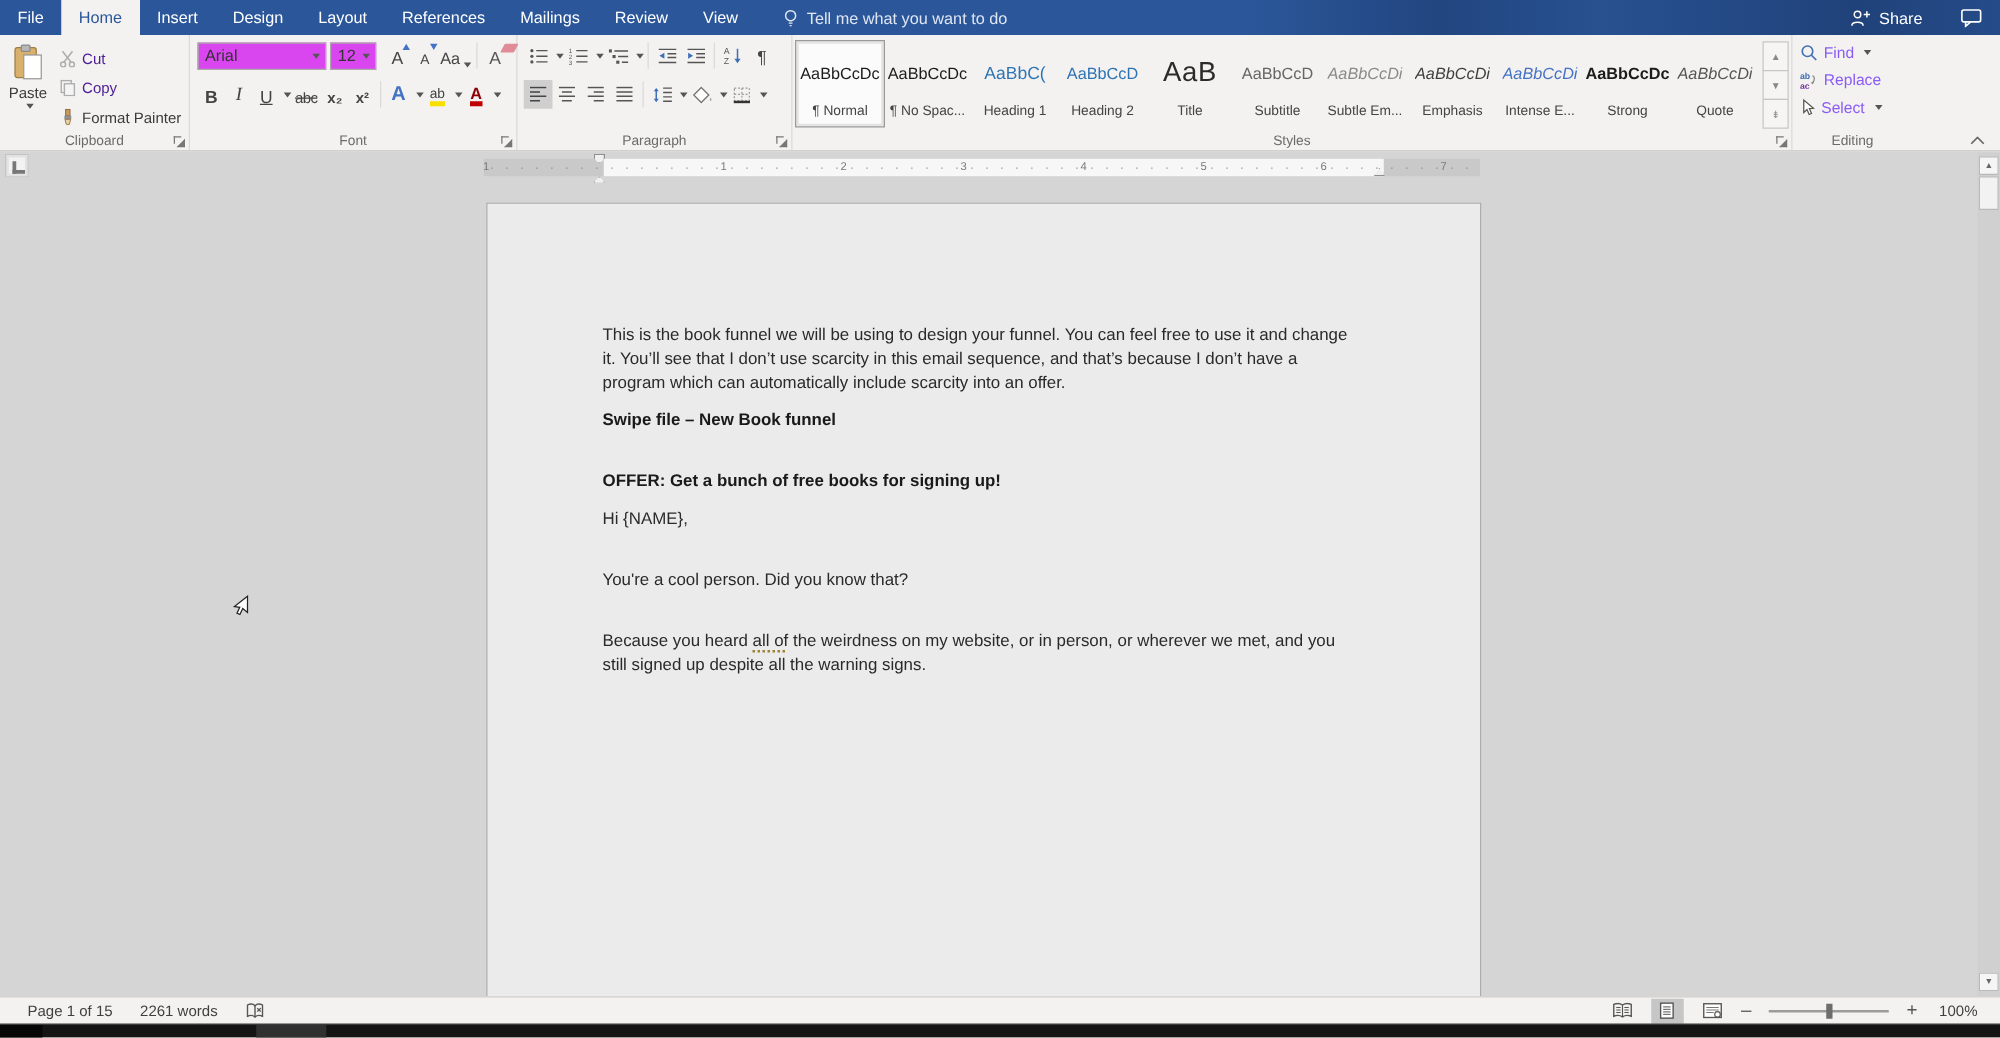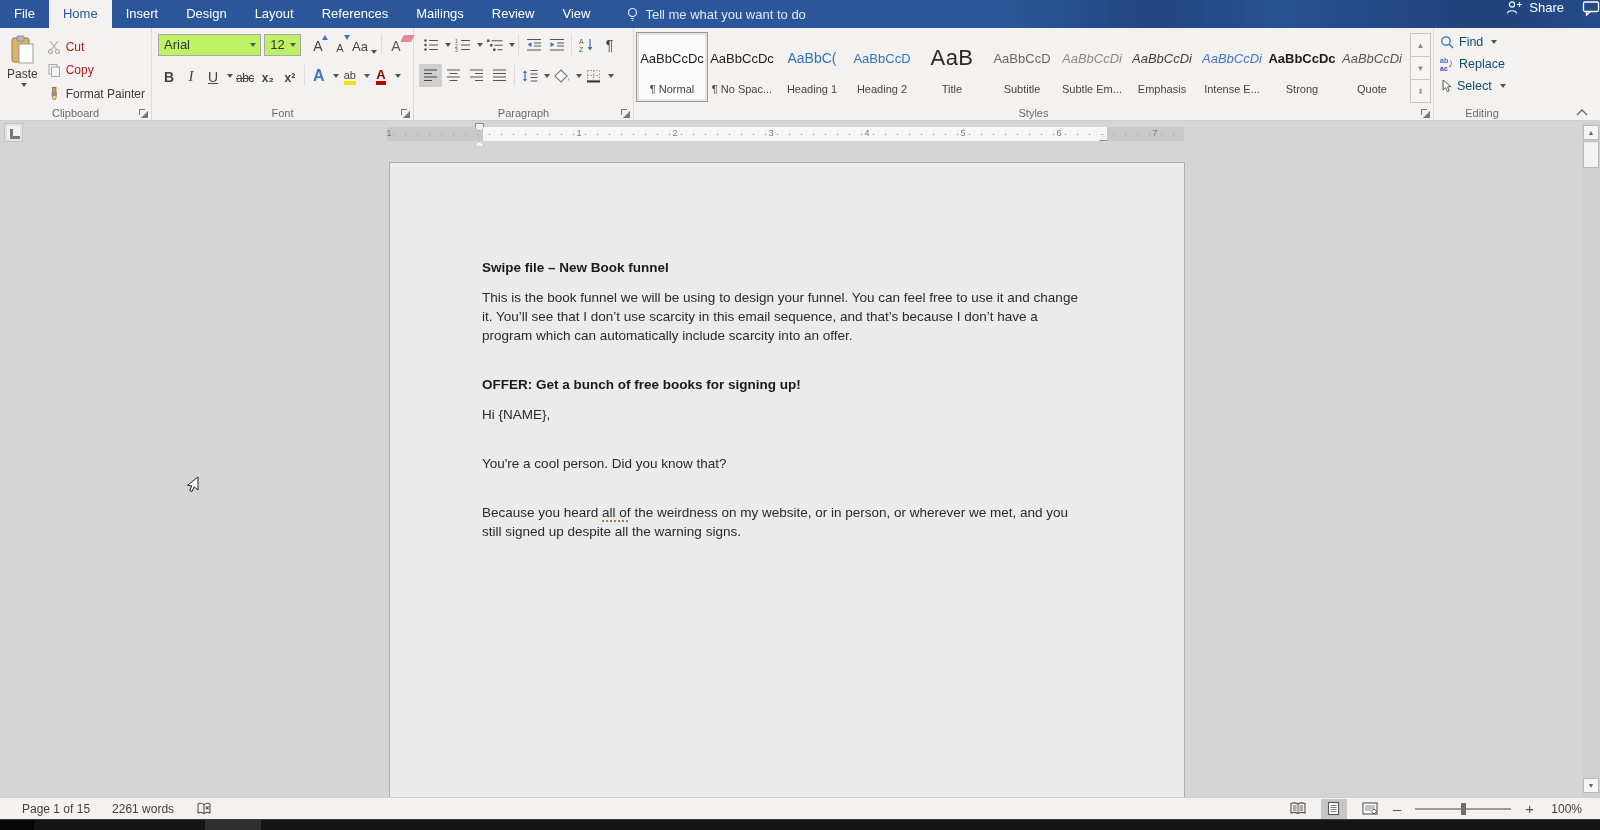--- a/index.html
+++ b/index.html
@@ -7,45 +7,45 @@
   #app { position:relative; width:1600px; height:830px; }
 
   
   .tabsbar { position:absolute; left:0; top:0; width:1600px; height:28px; background:#2b579a; display:flex; align-items:stretch; color:#fff; }
   .tabsbar::after { content:""; position:absolute; inset:0; pointer-events:none;
      background:linear-gradient(90deg, rgba(10,25,60,0) 62%, rgba(10,25,60,.28) 72%, rgba(10,25,60,.10) 80%, rgba(10,25,60,.34) 93%, rgba(10,25,60,.18) 100%); }
   .tabs { display:flex; }
   .tab { padding:0 14px; font-size:13px; line-height:28px; cursor:default; white-space:nowrap; }
   .tab.active { background:#f3f2f1; color:#2b579a; }
   .tellme { display:flex; align-items:center; gap:6px; margin-left:22px; font-size:13px; color:#dfe6f2; }
-  .tbar-right { margin-left:auto; display:flex; align-items:flex-start; gap:18px; padding-right:0; z-index:1; }
+  .tbar-right { margin-left:auto; display:flex; align-items:center; gap:30px; padding-right:14px; z-index:1; }
   .share { display:flex; align-items:center; gap:6px; font-size:13px; }
 
   
   .ribbon { position:absolute; left:0; top:28px; width:1600px; height:93px; background:#f3f2f1; border-bottom:1px solid #d2d0ce; display:flex; }
   .rgroup { position:relative; border-right:1px solid #dcdad8; padding:3px 2px 16px 2px; }
   .rg-label { position:absolute; left:0; right:0; bottom:1px; text-align:center; font-size:11px; color:#6b6b6b; }
   .launcher { position:absolute; right:3px; bottom:2px; width:10px; height:10px; }
   .launcher::before { content:""; position:absolute; left:1px; top:1px; width:5px; height:5px; border-left:1px solid #777; border-top:1px solid #777; }
   .launcher::after { content:""; position:absolute; right:0; bottom:0; width:6px; height:6px; border-right:1px solid #777; border-bottom:1px solid #777; clip-path:polygon(0 100%,100% 0,100% 100%); background:#777; }
   .dd { display:inline-block; width:0; height:0; border-left:3.5px solid transparent; border-right:3.5px solid transparent; border-top:4px solid #555; margin-left:3px; vertical-align:middle; }
   .sep { width:1px; background:#dcdad8; margin:2px 3px; align-self:stretch; }
 
   
   .g-clipboard { width:152px; display:flex; }
   .paste-btn { width:46px; display:flex; flex-direction:column; align-items:center; padding-top:4px; font-size:12px; color:#3b3b3b; }
   .paste-btn span { margin-top:2px; }
   .clip-col { display:flex; flex-direction:column; justify-content:flex-start; gap:3px; padding-top:6px; }
   .sbtn { display:flex; align-items:center; gap:5px; font-size:12px; color:#3b3b3b; height:21px; padding:0 4px; white-space:nowrap; }
-  .sbtn.disabled { color:#b91c1c; }
+  .sbtn.disabled { color:#4c1d95; }
 
   
   .g-font { width:262px; }
   .frow { display:flex; align-items:center; height:27px; padding:1px 4px; }
-  .combo { height:22px; background:#bef264; border:1px solid #aaa9a8; display:flex; align-items:center; font-size:13px; color:#333; padding-left:5px; }
+  .combo { height:22px; background:#d946ef; border:1px solid #aaa9a8; display:flex; align-items:center; font-size:13px; color:#333; padding-left:5px; }
   .combo .dd { margin-left:auto; margin-right:4px; }
   .fbtn { min-width:22px; height:23px; display:flex; align-items:flex-end; justify-content:center; padding:2px 3px; font-size:14px; color:#444; position:relative; }
   .tri-up { position:absolute; top:2px; right:1px; width:0; height:0; border-left:3px solid transparent; border-right:3px solid transparent; border-bottom:5px solid #4472c4; }
   .tri-dn { position:absolute; top:2px; right:1px; width:0; height:0; border-left:3px solid transparent; border-right:3px solid transparent; border-top:5px solid #4472c4; }
   .bar-under { border-bottom:4px solid; padding-bottom:0; line-height:1; }
   .gB { font-weight:bold; font-size:14px; }
   .gI { font-style:italic; font-family:"Liberation Serif",serif; font-size:15px; }
   .gU { text-decoration:underline; font-size:14px; }
   .gstrike { text-decoration:line-through; font-size:12px; letter-spacing:-.5px; }
   .gfx { color:#4472c4; font-size:16px; font-weight:bold; }
@@ -73,21 +73,21 @@
   .st-subtle .stsample { font-style:italic; color:#8a8a8a; }
   .st-emph .stsample { font-style:italic; color:#3f3f3f; }
   .st-intense .stsample { font-style:italic; color:#4472c4; }
   .st-strong .stsample { font-weight:bold; }
   .st-quote .stsample { font-style:italic; color:#555; }
   .stscroll { width:21px; display:flex; flex-direction:column; margin:2px 0 2px 2px; }
   .stscroll .sc { flex:1; border:1px solid #c8c6c4; background:#f6f5f4; display:flex; align-items:center; justify-content:center; font-size:8px; color:#888; margin-bottom:-1px; }
 
   
   .g-editing { width:96px; border-right:none; }
-  .erow { display:flex; align-items:center; gap:5px; font-size:12.5px; color:#0c4a6e; height:22px; padding:0 4px; white-space:nowrap; }
+  .erow { display:flex; align-items:center; gap:5px; font-size:12.5px; color:#8b5cf6; height:22px; padding:0 4px; white-space:nowrap; }
   .collapse { position:absolute; right:12px; bottom:4px; color:#666; }
 
   
   .rulerstrip { position:absolute; left:0; top:122px; width:1582px; height:24px; background:#d5d5d5; }
   .tabsel { position:absolute; left:4px; top:1px; width:19px; height:19px; background:#f2f2f2; border:1px solid #c3c3c3; box-shadow:inset 0 0 0 2px #e2e2e2; }
   .tabsel::before { content:""; position:absolute; left:5px; top:5px; width:7px; height:7px; border-left:3px solid #777; border-bottom:3px solid #777; }
   .rulerbar { position:absolute; left:387px; top:5px; width:797px; height:14px; background:#c9c9c9; }
   .rtext { position:absolute; left:96px; top:0; width:624px; height:14px; background:#f7f7f7; }
   .rnum { position:absolute; top:1px; transform:translateX(-50%); font-size:9px; color:#7a7a7a; }
   .tick { position:absolute; background:#8a8a8a; }
@@ -546,22 +546,22 @@
         <span class="rnum" style="left: 384px;">3</span>
         <span class="rnum" style="left: 480px;">4</span>
         <span class="rnum" style="left: 576px;">5</span>
         <span class="rnum" style="left: 672px;">6</span>
         <span class="rnum" style="left: 768px;">7</span>
       </div>
   </div>
 
   <div class="workspace">
     <div class="page" id="docpage">
+        <div class="para"><span>This is the book funnel we will be using to design your funnel. You can feel free to use it and change it. You’ll see that I don’t use scarcity in this email sequence, and that’s because I don’t have a program which can automatically include scarcity into an offer.</span></div>
         <div class="para b"><span>Swipe file – New Book funnel</span></div>
-        <div class="para"><span>This is the book funnel we will be using to design your funnel. You can feel free to use it and change it. You’ll see that I don’t use scarcity in this email sequence, and that’s because I don’t have a program which can automatically include scarcity into an offer.</span></div>
         <div class="para sp b"><span>OFFER: Get a bunch of free books for signing up!</span></div>
         <div class="para"><span>Hi {NAME},</span></div>
         <div class="para sp"><span>You're a cool person. Did you know that?</span></div>
         <div class="para sp"><span>Because you heard </span><span class="rdot">all of</span><span> the weirdness on my website, or in person, or wherever we met, and you still signed up despite all the warning signs.</span></div>
       </div>
     <svg class="mousecursor" width="14" height="18" viewBox="0 0 14 18">
         <path d="M12 1 L12 14 L8.2 10.8 L5.9 15.6 L3.6 14.5 L5.8 9.9 L1.5 9.3 Z" fill="#fff" stroke="#222" stroke-width="1"></path>
       </svg>
   </div>
 

